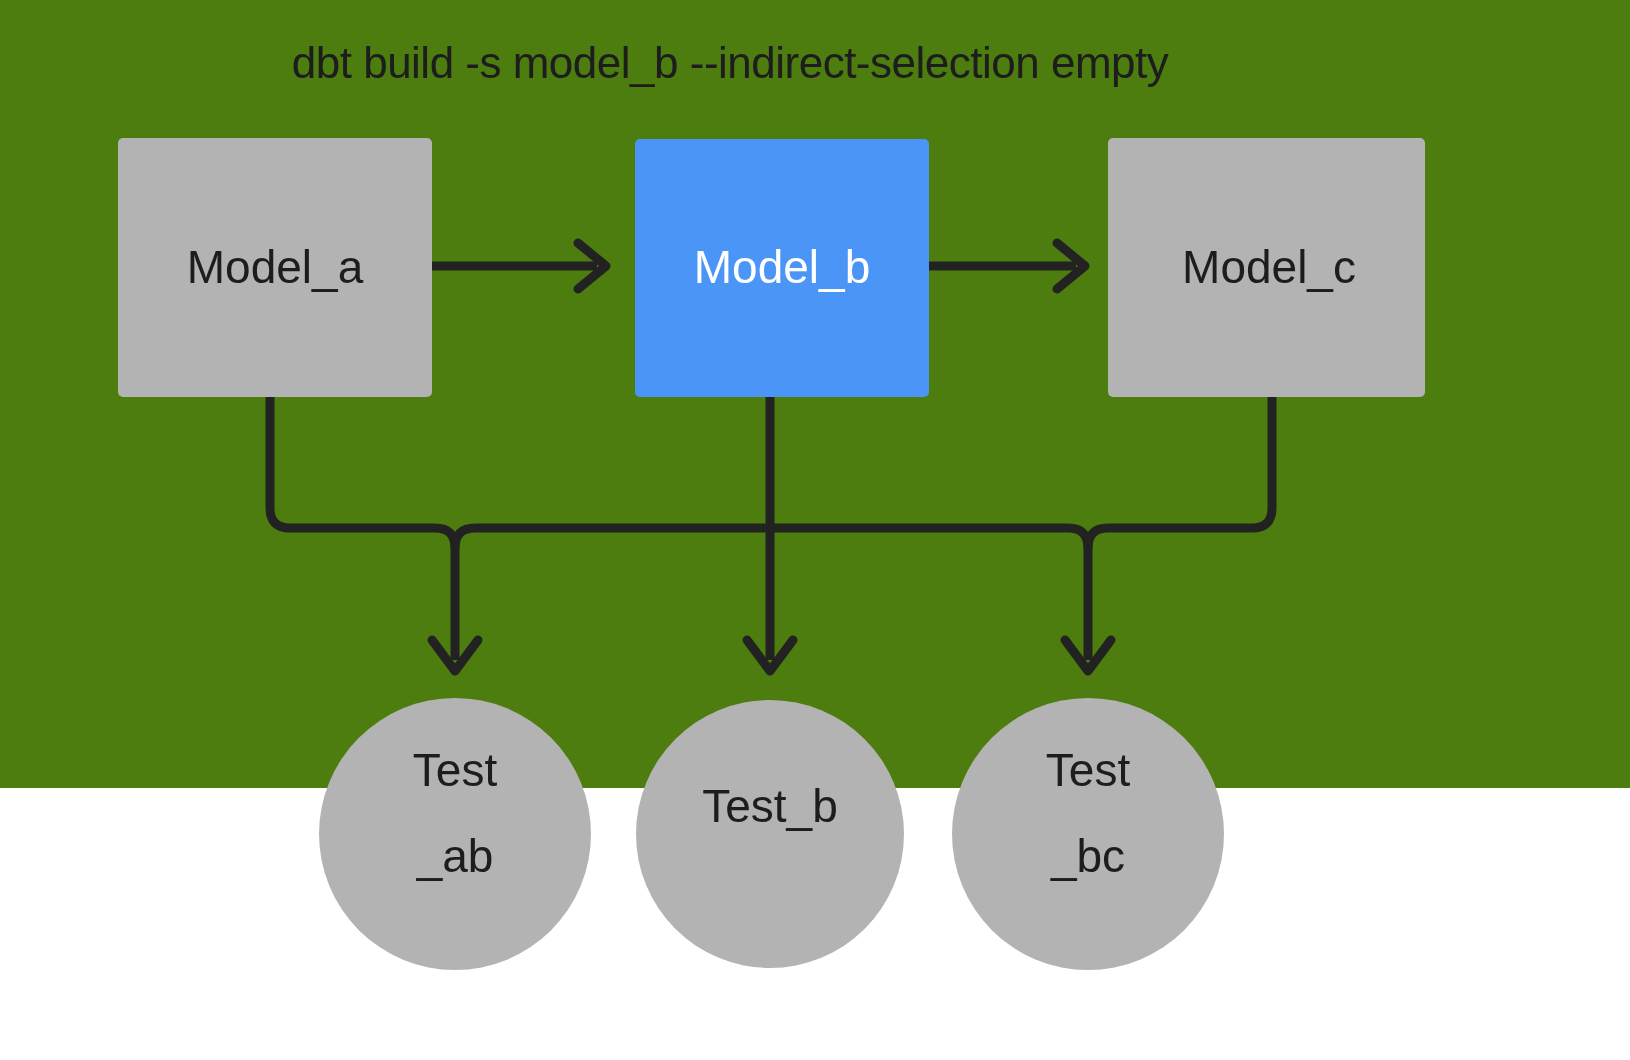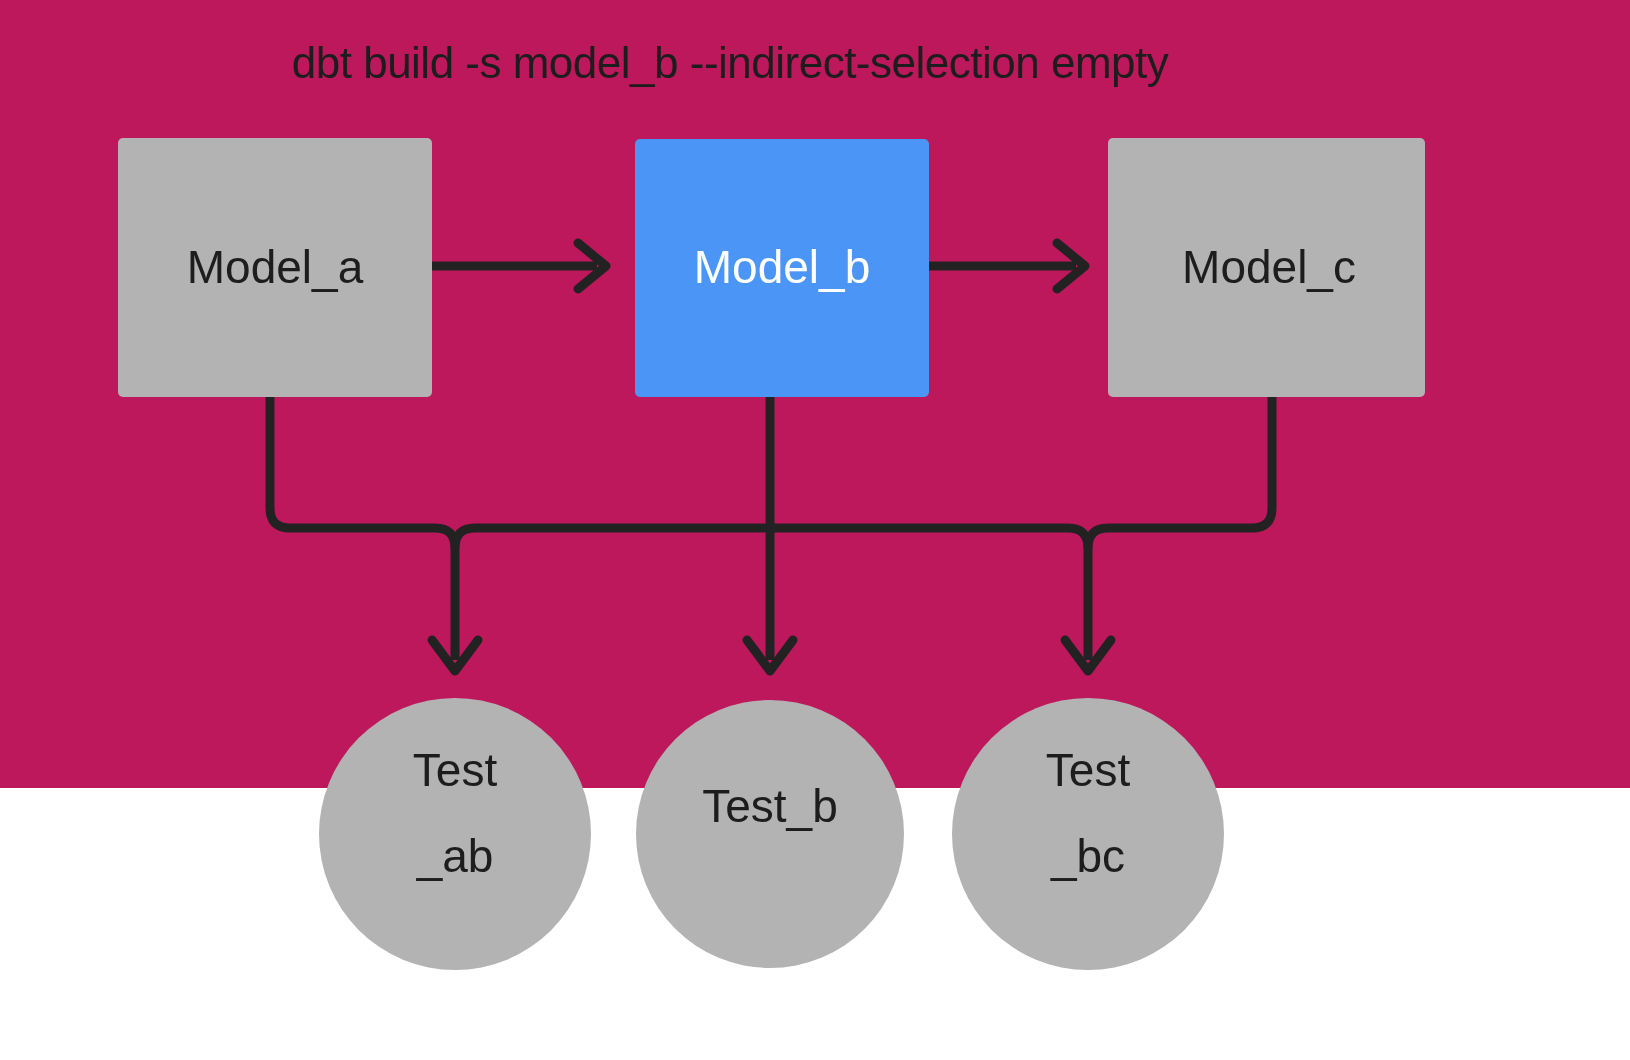--- a/index.html
+++ b/index.html
@@ -10,21 +10,21 @@
   body {
     width: 1630px;
     height: 1060px;
     overflow: hidden;
     font-family: "Liberation Sans", sans-serif;
   }
   #diagram-root {
     position: relative;
     width: 1630px;
     height: 788px;
-    background: #be185d;
+    background: #4d7c0f;
   }
   svg.canvas {
     position: absolute;
     top: 0;
     left: 0;
     width: 1630px;
     height: 1060px;
     display: block;
   }
   .title-text {

